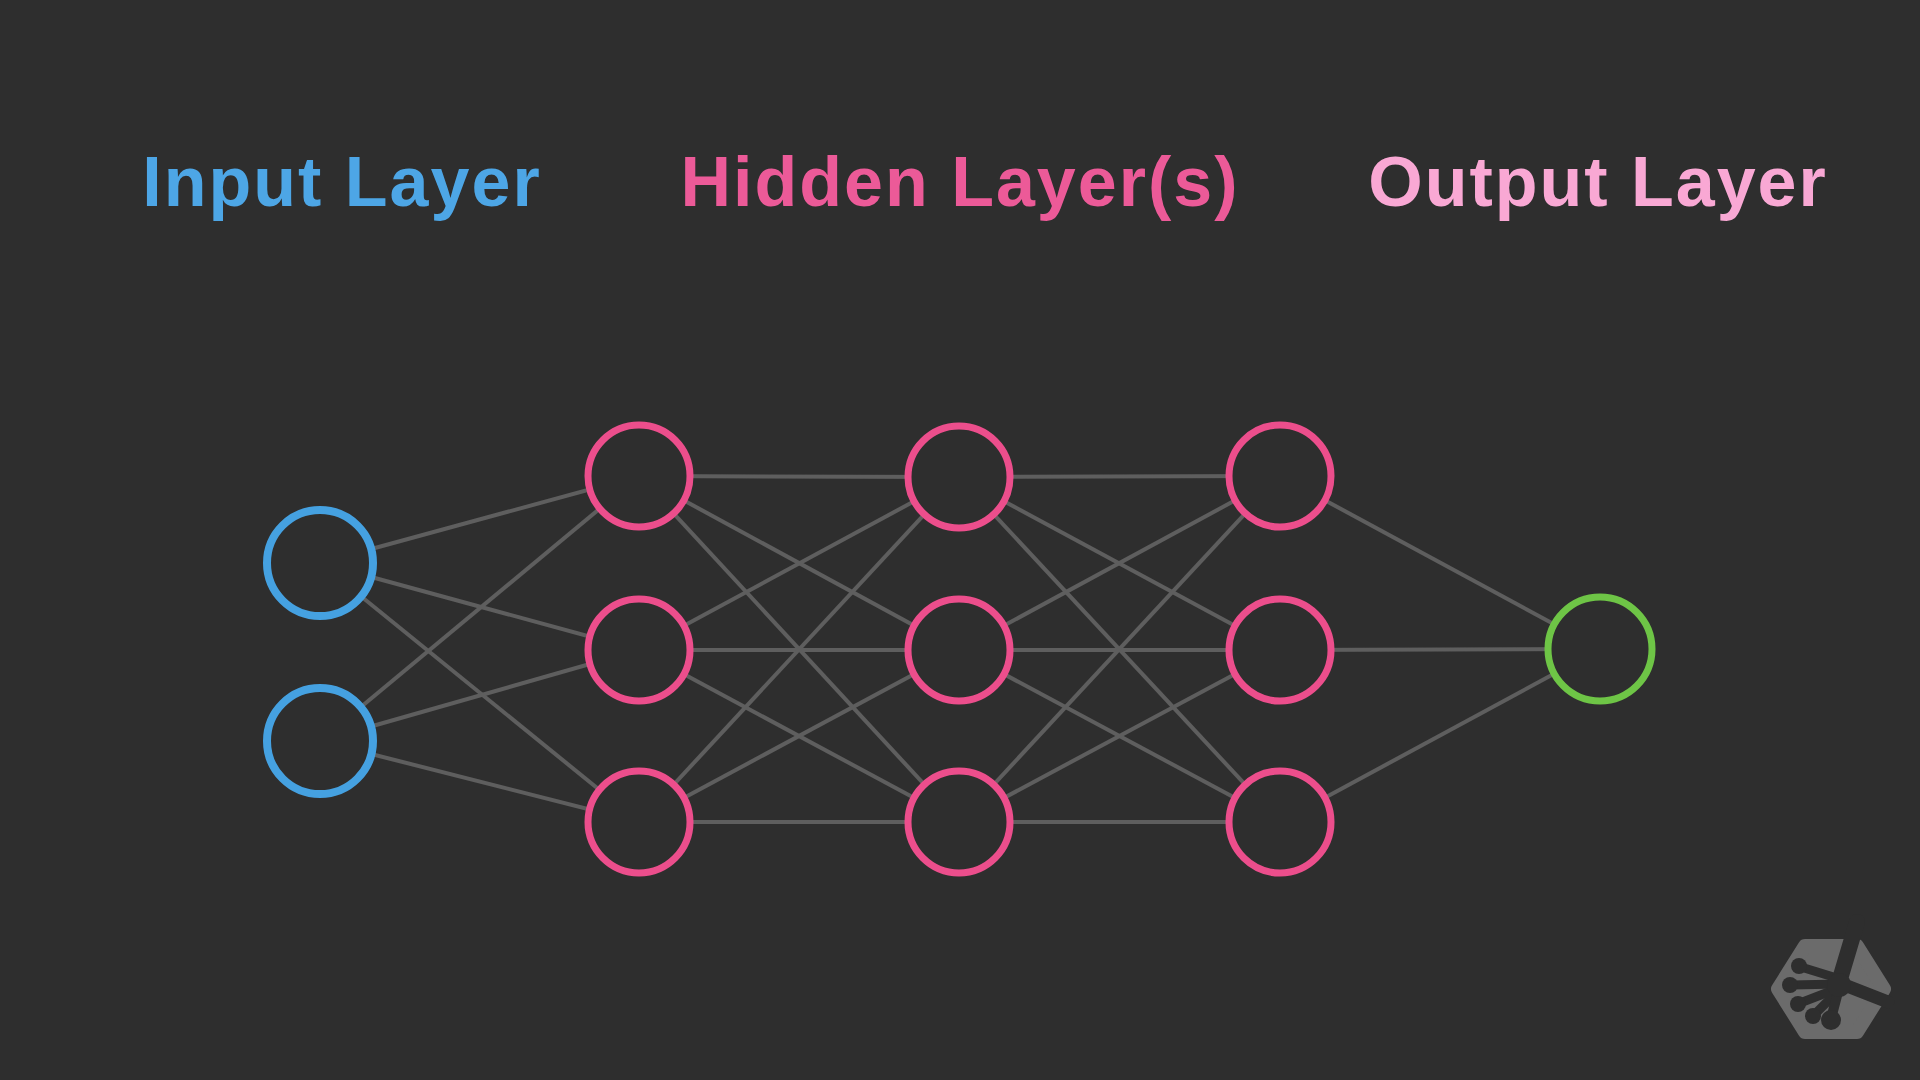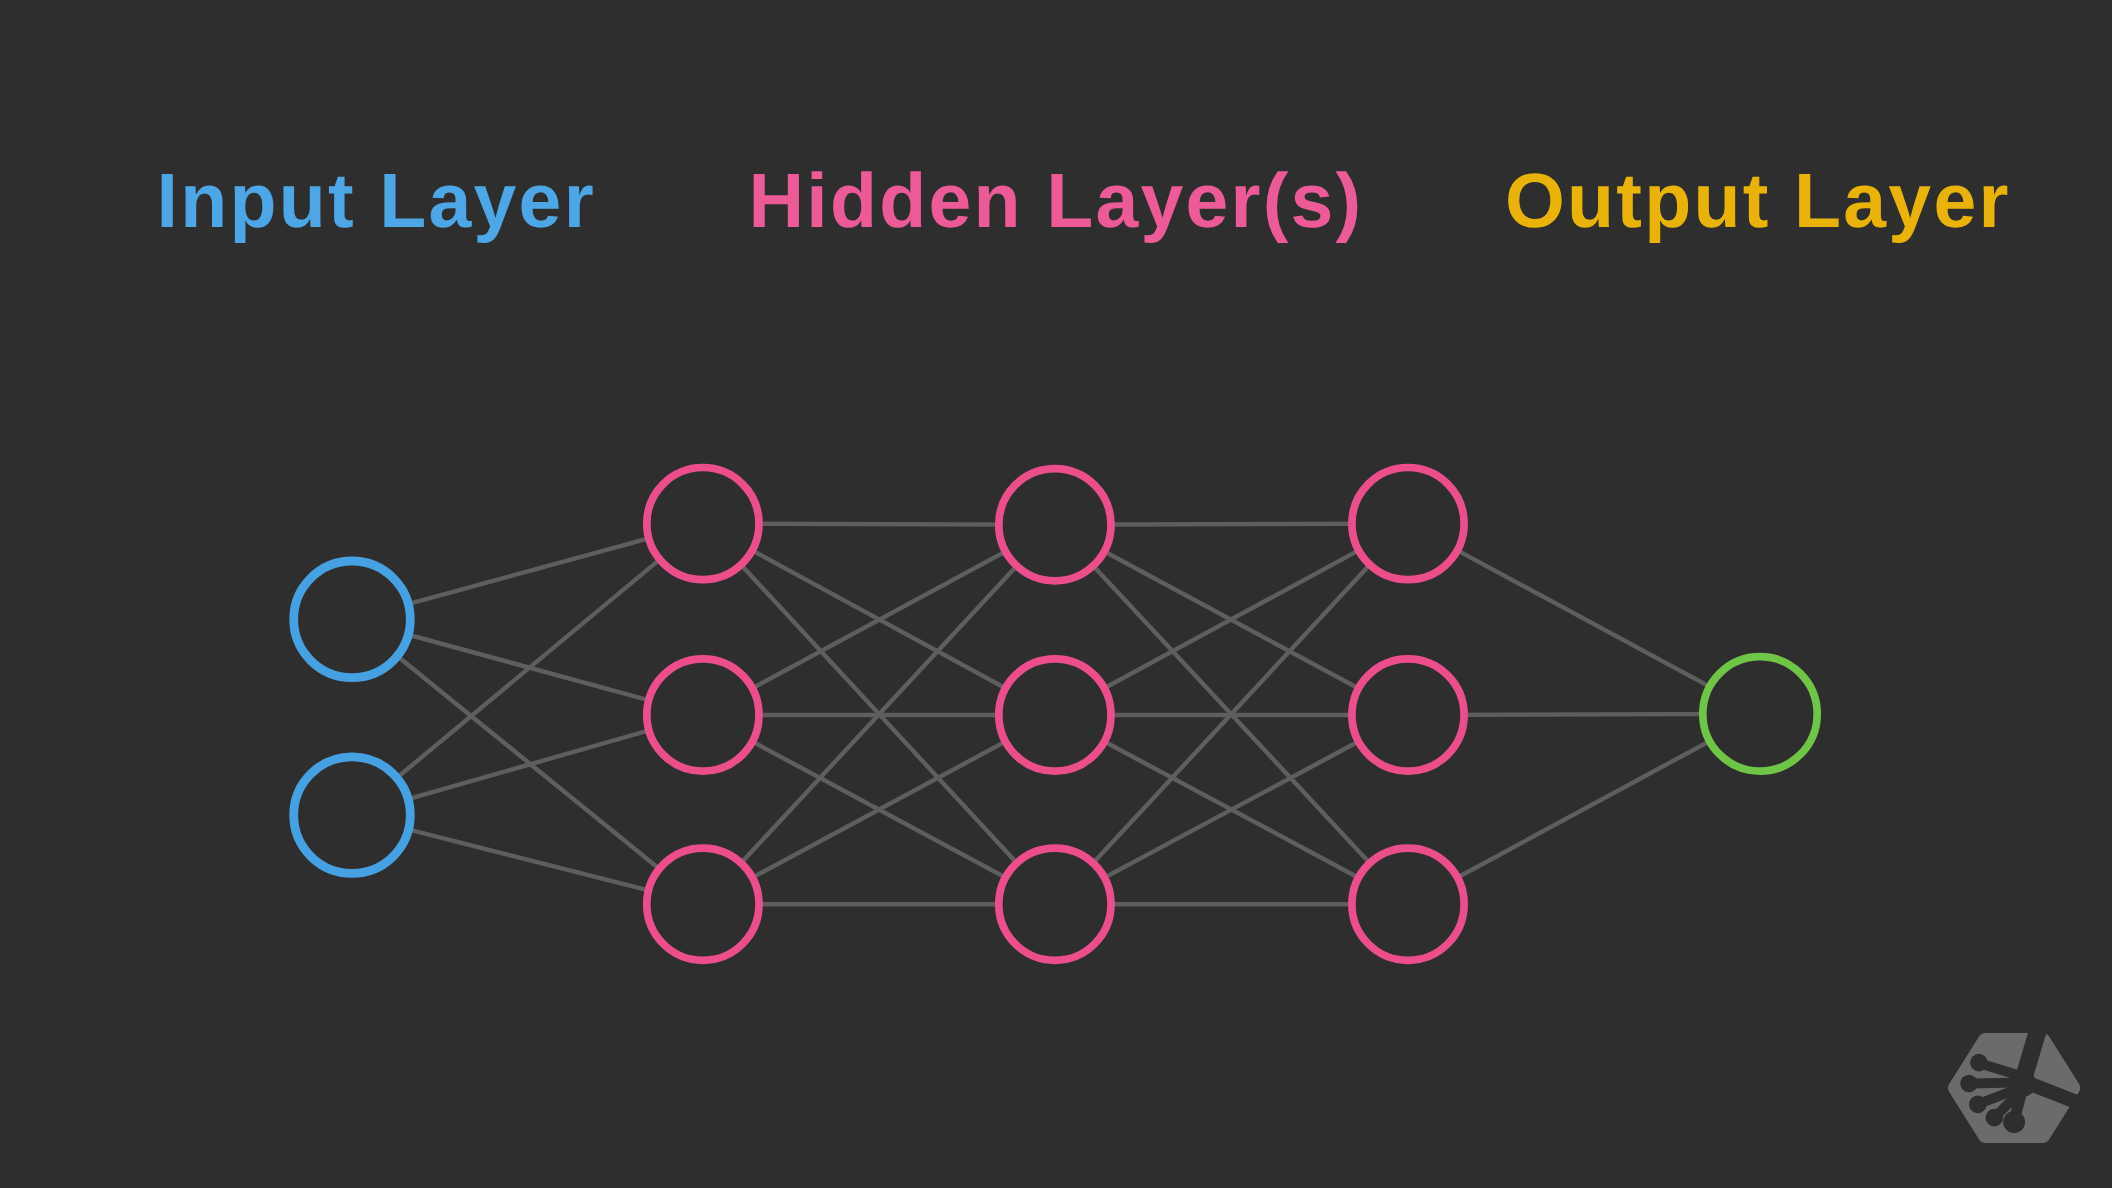--- a/index.html
+++ b/index.html
@@ -37,21 +37,21 @@
 </style>
 </head>
 <body style="background: rgb(46, 46, 46);">
 
 <div id="stage">
 
   <div class="layer-label" id="lbl-input" style="left: 342px; color: rgb(77, 166, 230);">Input Layer</div>
 
   <div class="layer-label" id="lbl-hidden" style="left: 960px; color: rgb(236, 90, 152); text-align: right;">Hidden Layer(s)</div>
 
-  <div class="layer-label" id="lbl-output" style="left: 1598px; color: #eab308;">Output Layer</div>
+  <div class="layer-label" id="lbl-output" style="left: 1598px; color: #f9a8d4;">Output Layer</div>
 
   <svg id="net-svg" viewBox="0 0 1920 1080">
 
     <g id="edges-group">
         <line x1="320" y1="563" x2="639" y2="476" stroke="#5e5e5e" stroke-width="4"></line>
         <line x1="320" y1="563" x2="639" y2="650" stroke="#5e5e5e" stroke-width="4"></line>
         <line x1="320" y1="563" x2="639" y2="822" stroke="#5e5e5e" stroke-width="4"></line>
         <line x1="320" y1="741" x2="639" y2="476" stroke="#5e5e5e" stroke-width="4"></line>
         <line x1="320" y1="741" x2="639" y2="650" stroke="#5e5e5e" stroke-width="4"></line>
         <line x1="320" y1="741" x2="639" y2="822" stroke="#5e5e5e" stroke-width="4"></line>

